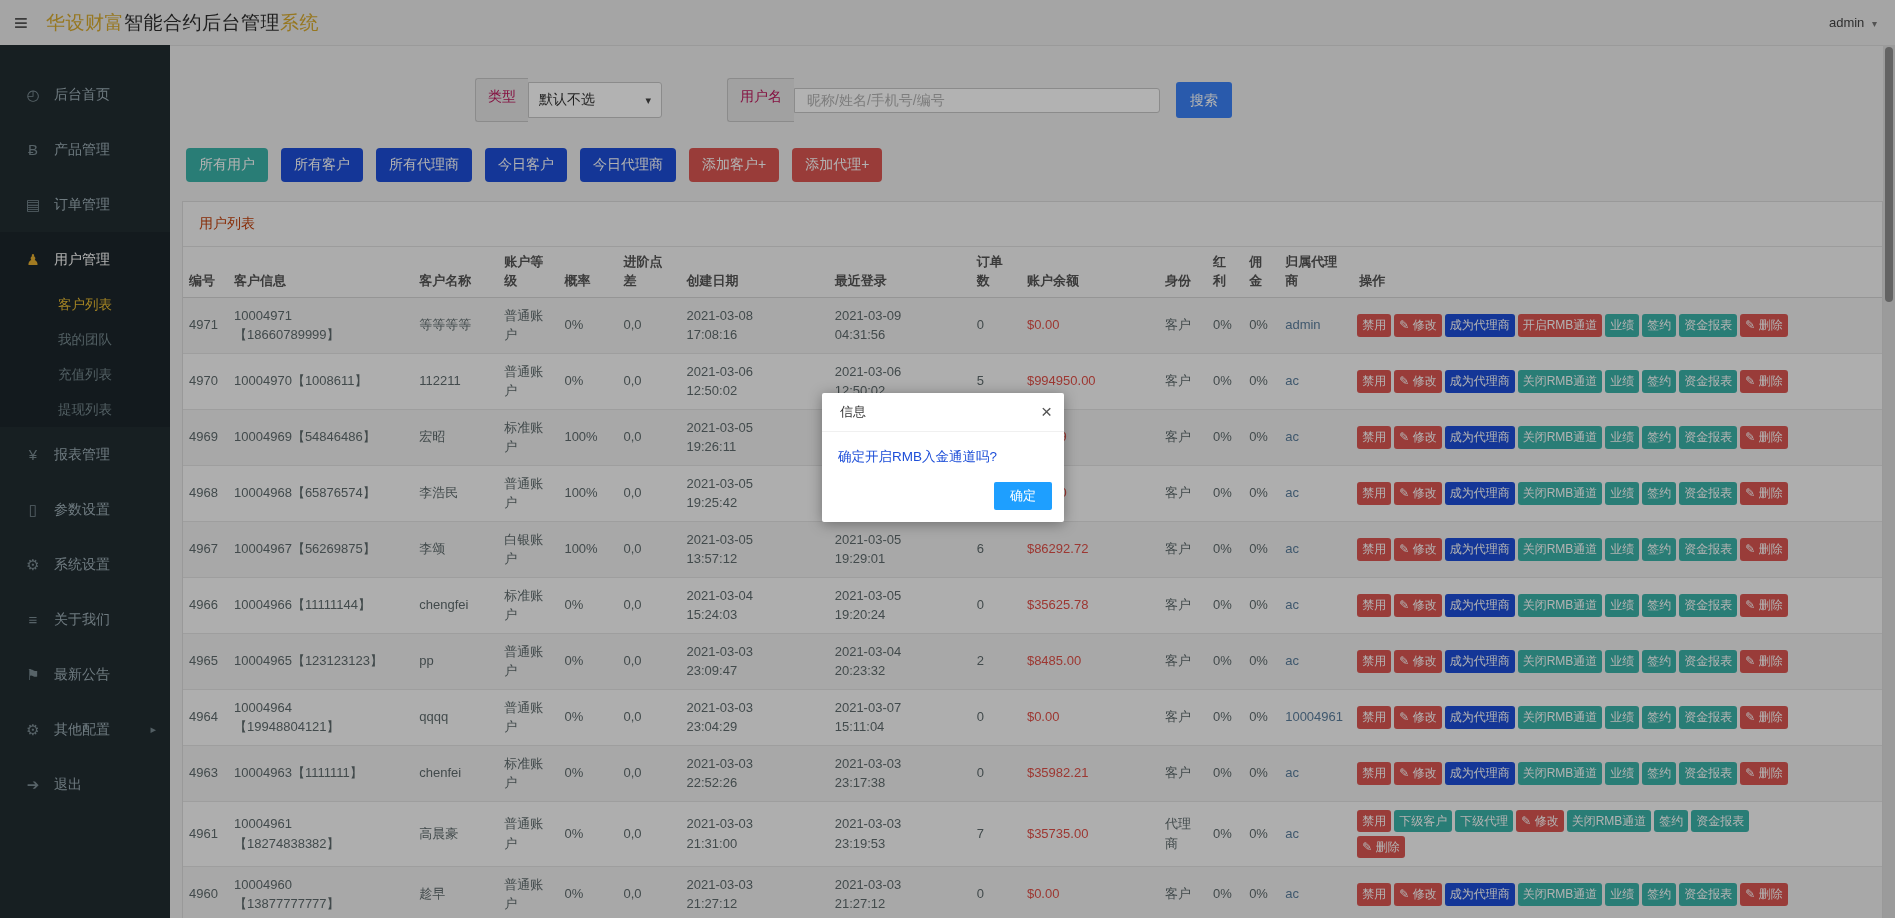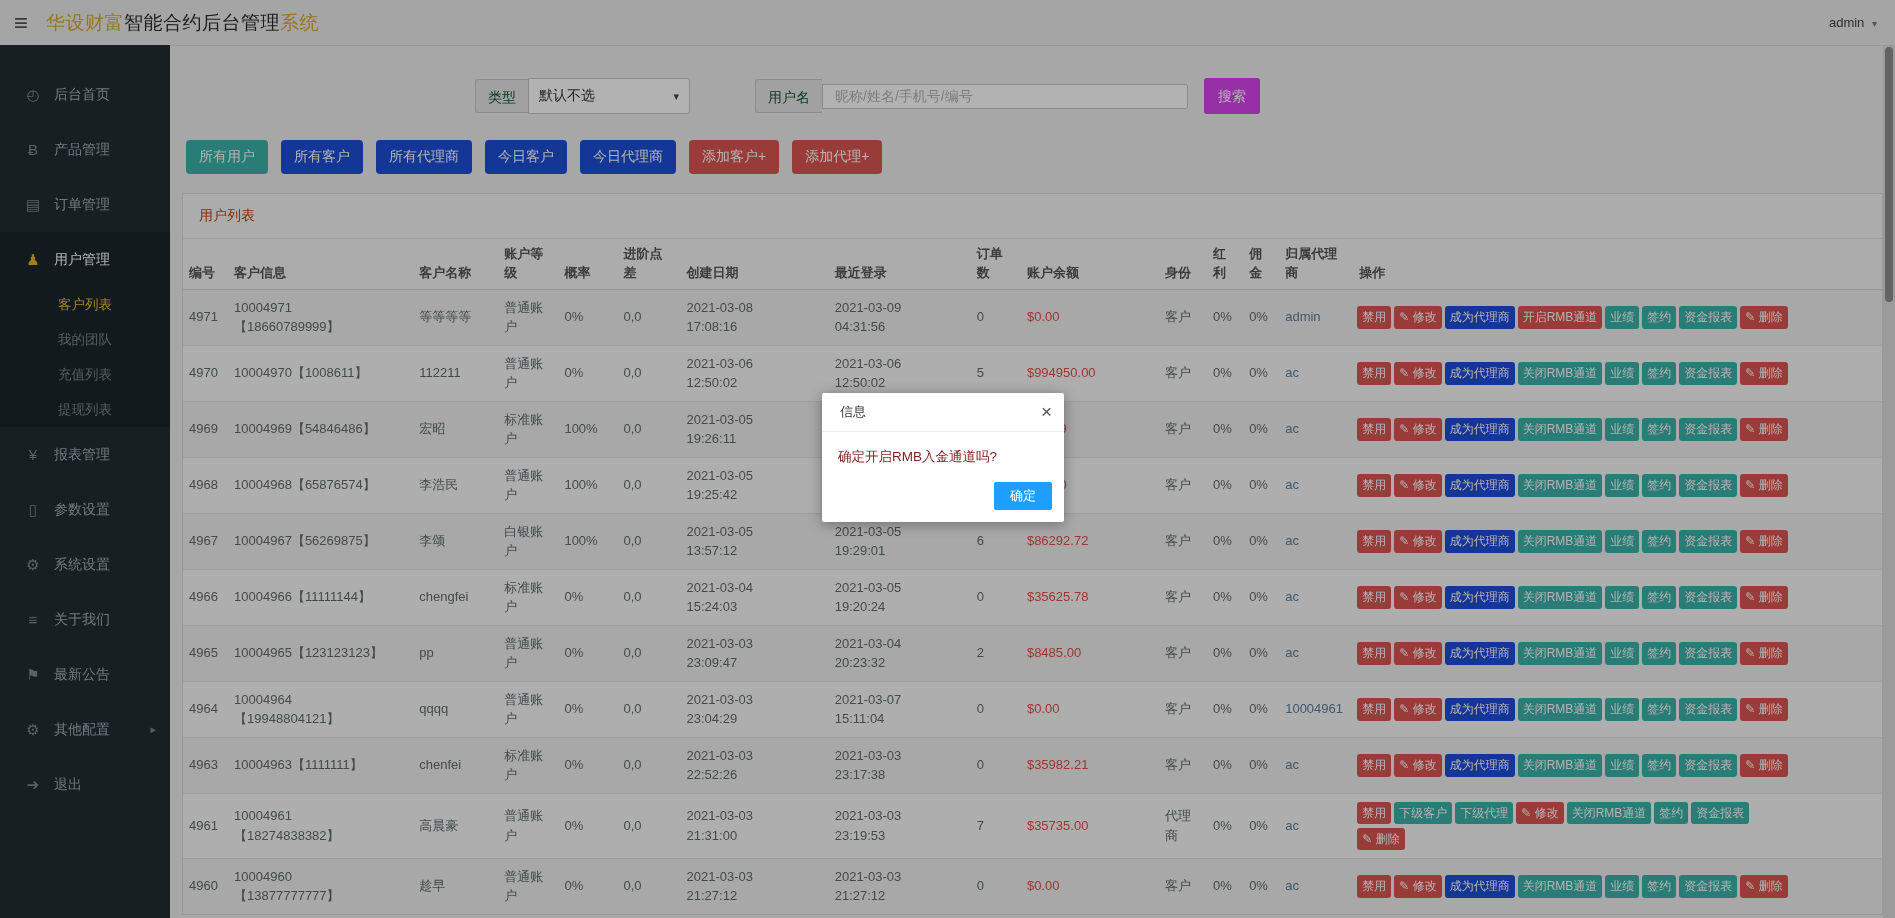--- a/index.html
+++ b/index.html
@@ -24,27 +24,27 @@
   .s-icon{width:22px;margin-right:10px;font-size:15px;color:#7d8e95;text-align:center;flex:0 0 22px}
   .side-section.open{background:#1c262b}
   .side-item.active{color:#fff}
   .side-item.active .s-icon{color:#e8b132}
   .s-arrow{margin-left:auto;font-size:11px;color:#76878e}
   .side-sub{height:35px;line-height:35px;padding-left:58px;font-size:13.5px;color:#76898f;cursor:pointer}
   .side-sub.active{color:#eebf33}
   
   .content{position:absolute;left:170px;top:45px;right:0;bottom:0;background:#f0f0f0;overflow:hidden}
   .search-row{display:flex;align-items:center;padding-top:33px;padding-left:305px}
-  .addon{height:34px;line-height:34px;padding:0 12px;background:#e7e7e7;border:1px solid #c8c8c8;border-right:none;color:#14532d;font-size:14px;border-radius:3px 0 0 3px;box-sizing:border-box}
-  .select-box{width:162px;height:36px;background:#fff;border:1px solid #c8c8c8;border-radius:0 3px 3px 0;display:flex;align-items:center;justify-content:space-between;padding:0 10px;box-sizing:border-box;font-size:14px;color:#333;cursor:pointer}
+  .addon{height:44px;line-height:34px;padding:0 12px;background:#e7e7e7;border:1px solid #c8c8c8;border-right:none;color:#be185d;font-size:14px;border-radius:3px 0 0 3px;box-sizing:border-box}
+  .select-box{width:134px;height:36px;background:#fff;border:1px solid #c8c8c8;border-radius:0 3px 3px 0;display:flex;align-items:center;justify-content:space-between;padding:0 10px;box-sizing:border-box;font-size:14px;color:#333;cursor:pointer}
   .select-box .caret{font-size:11px;color:#444}
   .grp-gap{width:65px}
   .text-input{width:366px;height:25px;border:1px solid #c8c8c8;border-radius:0 3px 3px 0;padding:0 12px;font-size:14px;color:#333;box-sizing:border-box;background:#fff;outline:none;font-family:inherit}
   .text-input::placeholder{color:#b3b3b3}
-  .search-btn{margin-left:16px;height:36px;line-height:36px;padding:0 14px;background:#d946ef;color:#fff;font-size:14px;border-radius:3px;cursor:pointer}
+  .search-btn{margin-left:16px;height:36px;line-height:36px;padding:0 14px;background:#3b82f6;color:#fff;font-size:14px;border-radius:3px;cursor:pointer}
   .filter-row{display:flex;gap:13px;margin-top:26px;padding-left:16px}
   .filter-btn{padding:8px 13px;border-radius:4px;color:#fff;font-size:14px;cursor:pointer;white-space:nowrap}
   .c-green{background:#1d4ed8}
   .c-red{background:#dc5752}
   .c-teal{background:#3cb3a9}
   
   .panel{margin:19px 12px 0 12px;background:#f7f7f7;border:1px solid #dcdcdc}
   .panel-title{padding:13px 16px;font-size:14px;color:#c2410c;border-bottom:1px solid #e0e0e0}
   table.user-table{width:100%;table-layout:fixed;border-collapse:collapse}
   .user-table th{padding:6px;font-size:13px;font-weight:bold;color:#555;text-align:left;vertical-align:bottom;line-height:1.45;border-bottom:1px solid #d6d6d6}
@@ -56,21 +56,21 @@
   td.actions{padding:6px 4px;line-height:2.0}
   .row-btn{display:inline-block;margin:1px 3px 1px 0;padding:3px 5px;border-radius:3px;color:#fff;font-size:12px;line-height:1.4;cursor:pointer;white-space:nowrap}
   
   .scrollbar{position:absolute;top:45px;right:0;bottom:0;width:12px;background:#dedede;z-index:11}
   .scroll-thumb{margin:2px;width:8px;height:255px;background:#8f8f8f;border-radius:5px}
   
   .backdrop{position:absolute;inset:0;background:rgba(0,0,0,.30);z-index:40}
   .modal{position:absolute;left:822px;top:393px;width:242px;background:#fff;border-radius:2px;box-shadow:0 2px 14px rgba(0,0,0,.35);z-index:50}
   .modal-title{height:38px;line-height:38px;padding:0 18px;font-size:13px;color:#333;border-bottom:1px solid #f0f0f0}
   .modal-close{position:absolute;right:12px;top:7px;font-size:19px;color:#555;cursor:pointer;line-height:24px}
-  .modal-body{padding:16px 16px 6px 16px;font-size:13.5px;color:#7f1d1d}
+  .modal-body{padding:16px 16px 6px 16px;font-size:13.5px;color:#1d4ed8}
   .modal-footer{text-align:right;padding:10px 12px 12px 12px}
   .confirm-btn{display:inline-block;background:#1E9FFF;color:#fff;font-size:13px;padding:5px 16px;border-radius:2px;cursor:pointer}
 </style>
 </head>
 <body>
 
 <div class="topbar">
   <span class="hamburger">≡</span>
   <span class="brand">
     <span class="gold">华设财富</span><span class="dark">智能合约后台管理</span><span class="gold">系统</span>

